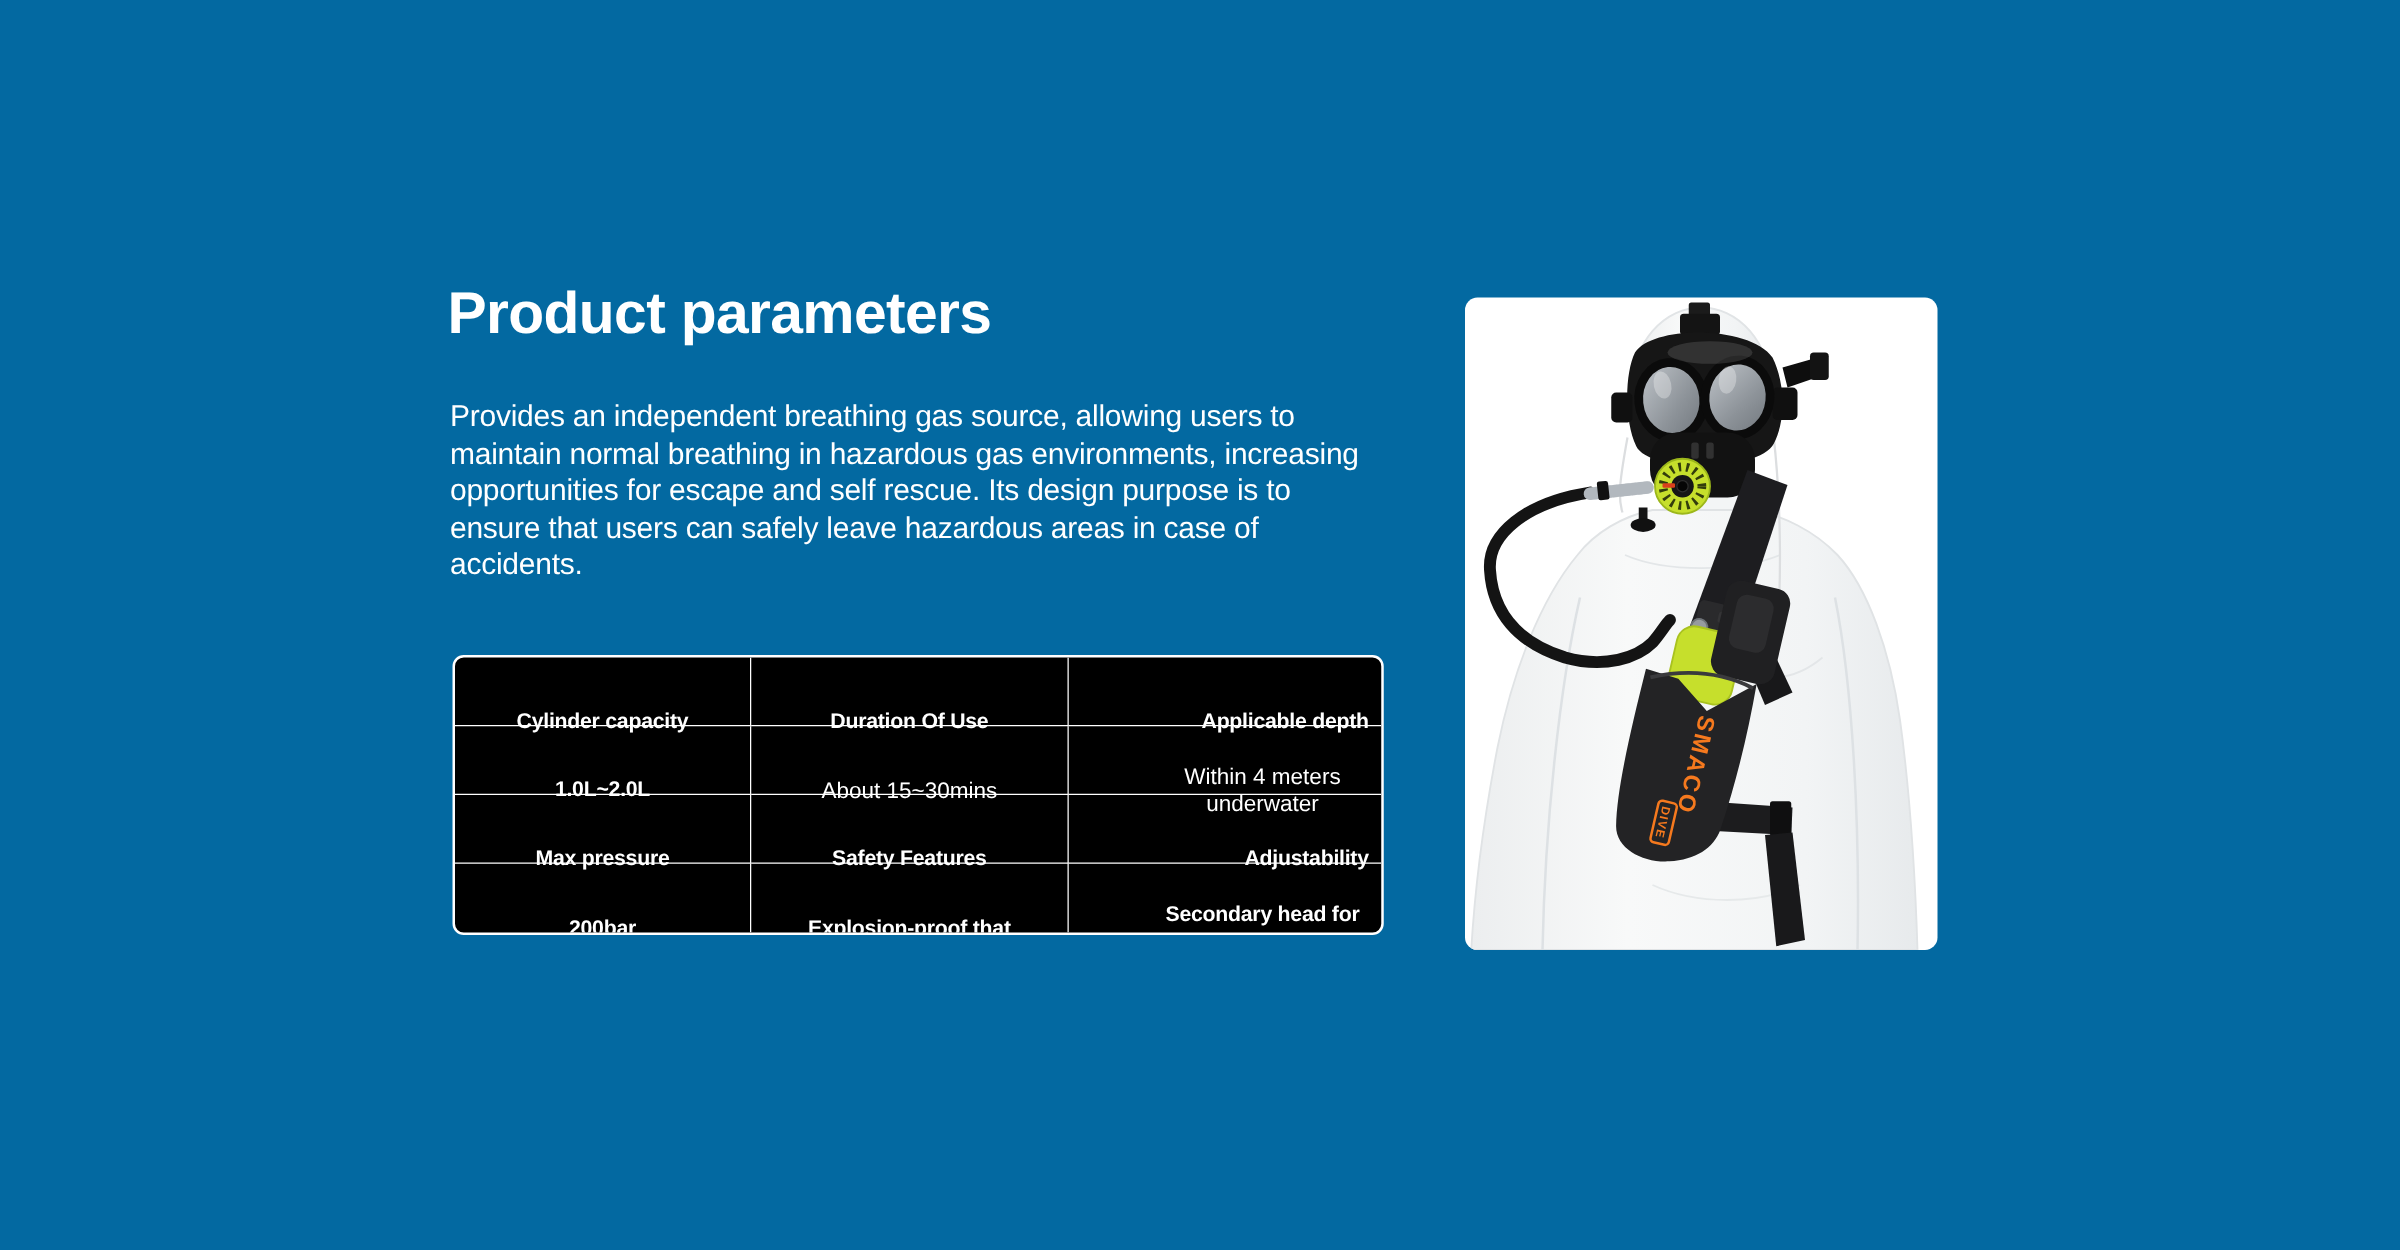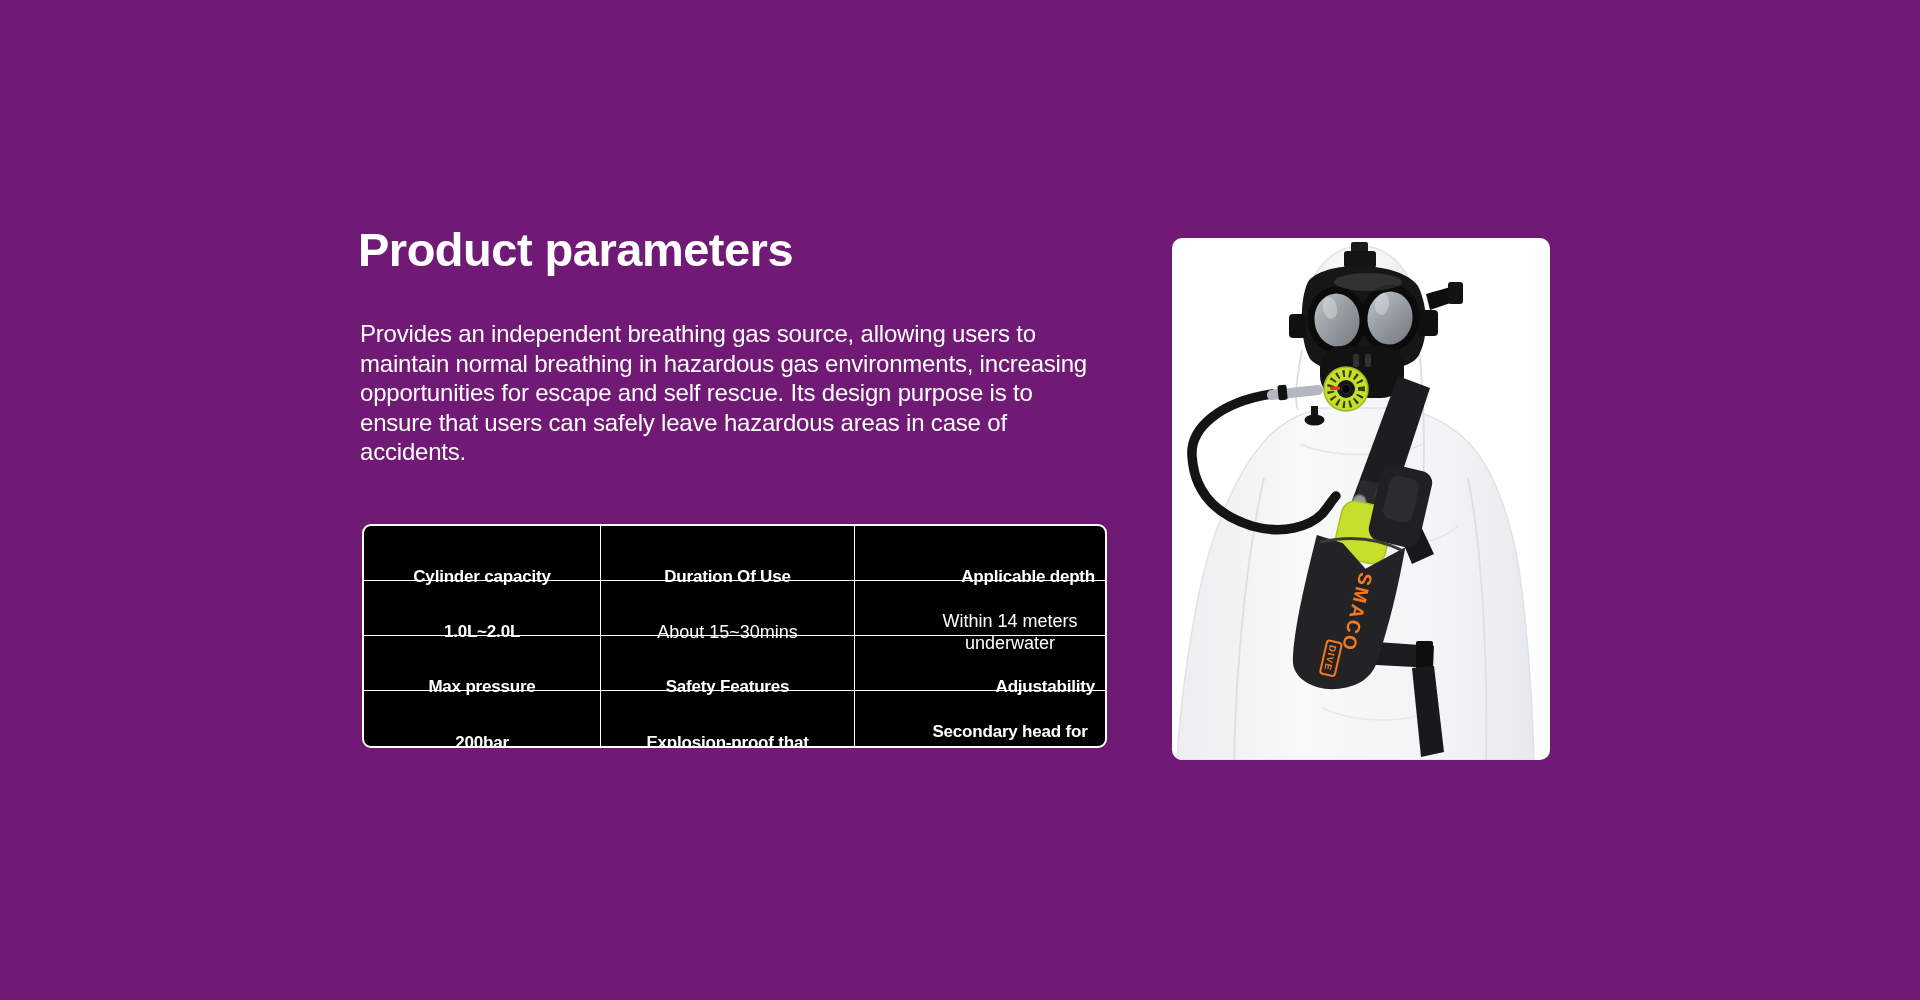--- a/index.html
+++ b/index.html
@@ -1,17 +1,17 @@
 <!DOCTYPE html>
 <html><head>
 <meta charset="utf-8">
 <style>
   html,body{margin:0;padding:0;background:#000;}
   .stage{
-    position:relative;width:1920px;height:1000px;background:#701a75;
+    position:relative;width:1920px;height:1000px;background:#0369a1;
     font-family:"Liberation Sans", sans-serif;overflow:hidden;
   }
   
   .page-title{
     position:absolute;left:358px;top:222px;margin:0;
     color:#ffffff;font-size:47px;font-weight:bold;letter-spacing:-0.5px;
     font-family:"Liberation Sans", sans-serif;
   }
   .description{
     position:absolute;left:360px;top:319px;margin:0;width:745px;
@@ -64,21 +64,21 @@
         <span class="txt">Applicable depth</span>
       </div>
 
     <div class="cell bold">
         <span class="txt">1.0L~2.0L</span>
       </div>
     <div class="cell regular">
         <span class="txt">About 15~30mins</span>
       </div>
     <div class="cell regular">
-        <span class="txt narrow">Within 14 meters underwater</span>
+        <span class="txt narrow">Within 4 meters underwater</span>
       </div>
 
     <div class="cell bold">
         <span class="txt">Max pressure</span>
       </div>
     <div class="cell bold">
         <span class="txt">Safety Features</span>
       </div>
     <div class="cell bold">
         <span class="txt">Adjustability</span>

